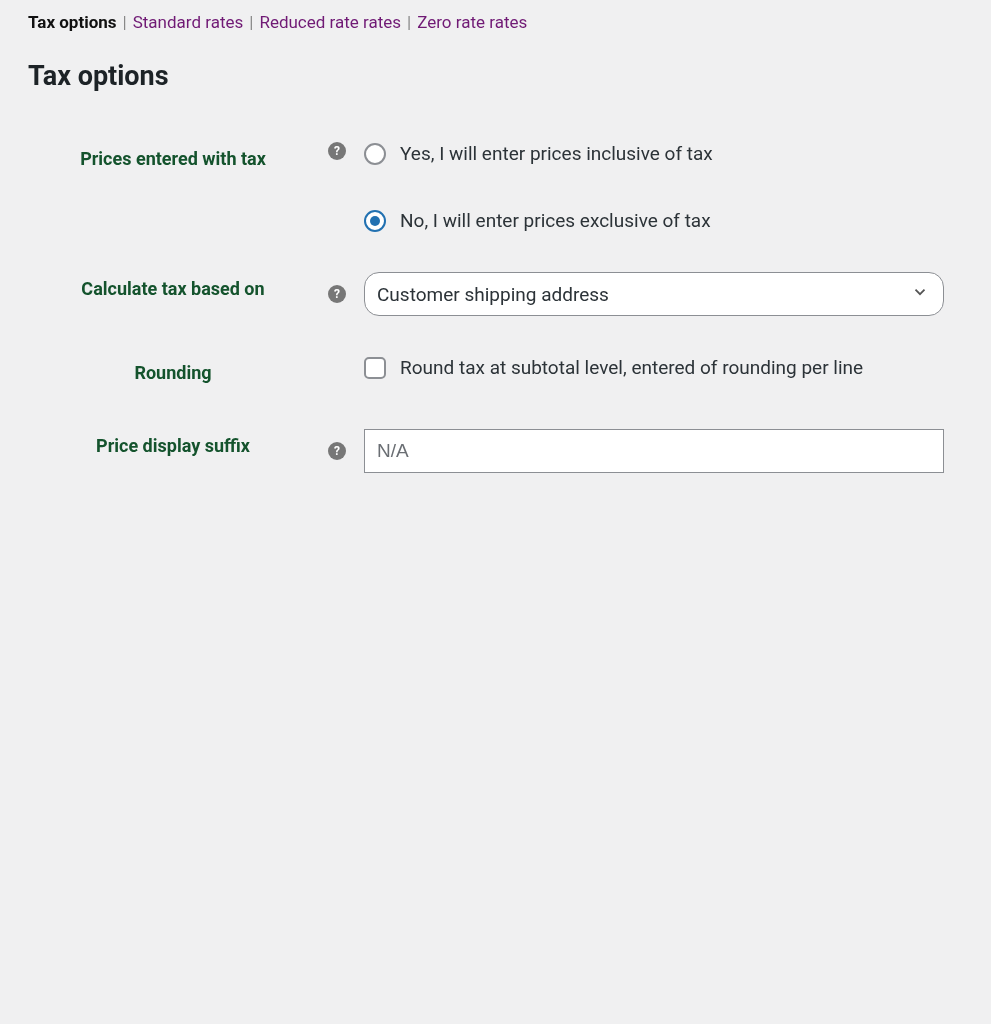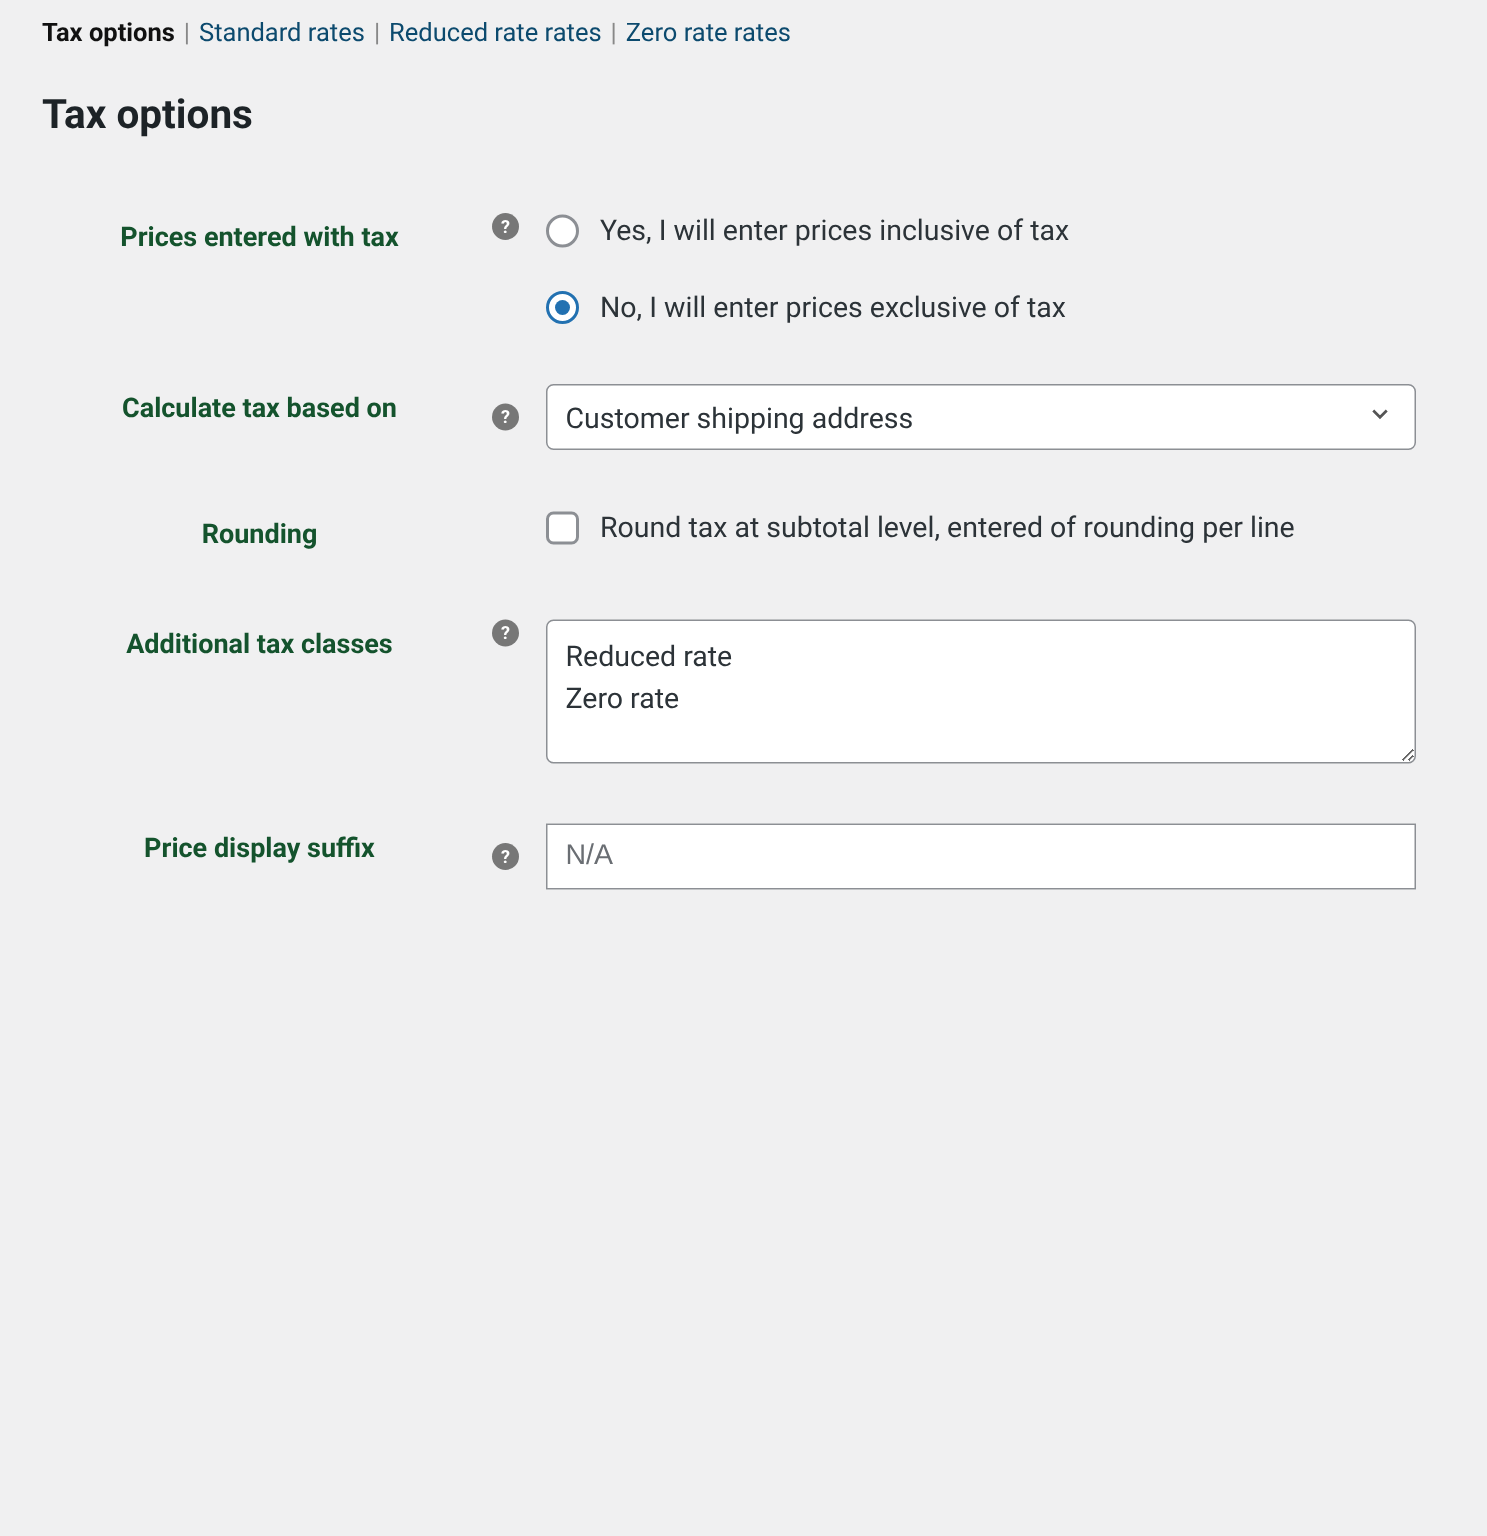--- a/index.html
+++ b/index.html
@@ -15,21 +15,21 @@
   .subsub {
     font-size:17px;
     padding:4px 0 6px 0;
     display:flex;
     align-items:center;
     gap:6px;
     flex-wrap:wrap;
   }
   .subsub .sep { color:#888; }
   .subsub .current { color:#111; font-weight:700; }
-  .subsub a { color:#0c4a6e; text-decoration:none; cursor:pointer; }
+  .subsub a { color:#701a75; text-decoration:none; cursor:pointer; }
   h2.section-title {
     font-size:27px;
     font-weight:700;
     margin:22px 0 30px 0;
     color:#1d2327;
   }
   table.form-table { width:100%; border-collapse:collapse; }
   table.form-table th {
     text-align:center;
     vertical-align:top;
@@ -56,21 +56,21 @@
     width:18px; height:18px;
     border-radius:50%;
     background:#777;
     color:#fff;
     font-size:12px;
     font-weight:700;
     line-height:1;
     cursor:help;
   }
   .field-line { display:flex; align-items:center; }
-  .radio-group { display:flex; flex-direction:column; gap:28px; }
+  .radio-group { display:flex; flex-direction:column; gap:44px; }
   .radio-row, .check-row { display:flex; align-items:center; gap:14px; font-size:19px; color:#2c3338; }
   .radio-outer {
     width:22px; height:22px;
     border:2px solid #8c8f94;
     border-radius:50%;
     background:#fff;
     display:inline-flex;
     align-items:center;
     justify-content:center;
     cursor:pointer;
@@ -87,21 +87,21 @@
     border:2px solid #8c8f94;
     border-radius:5px;
     background:#fff;
     cursor:pointer;
     flex-shrink:0;
   }
   .control {
     flex:1;
     min-height:44px;
     border:1px solid #8c8f94;
-    border-radius:5px;
+    border-radius:15px;
     background:#fff;
     font-size:19px;
     color:#2c3338;
     padding:8px 40px 8px 12px;
     display:flex;
     align-items:center;
     position:relative;
     cursor:pointer;
     max-width:580px;
   }
@@ -212,32 +212,20 @@
         <div class="field-line">
           <span class="spacer"></span>
           <label class="check-row">
             <span class="checkbox-box"></span>
             <span>Round tax at subtotal level, entered of rounding per line</span>
           </label>
         </div>
       </td>
     </tr>
 
-    <tr>
-      <th>Additional tax classes</th>
-      <td>
-        <div class="field-line" style="align-items:flex-start;">
-          <span class="help-wrap">
-                <span class="help-icon">?</span>
-              </span>
-          <textarea class="textarea-box" style="">Reduced rate
-Zero rate</textarea>
-        </div>
-      </td>
-    </tr>
 
 
 
     <tr>
       <th>Price display suffix</th>
       <td>
         <div class="field-line">
           <span class="help-wrap">
                 <span class="help-icon">?</span>
               </span>

